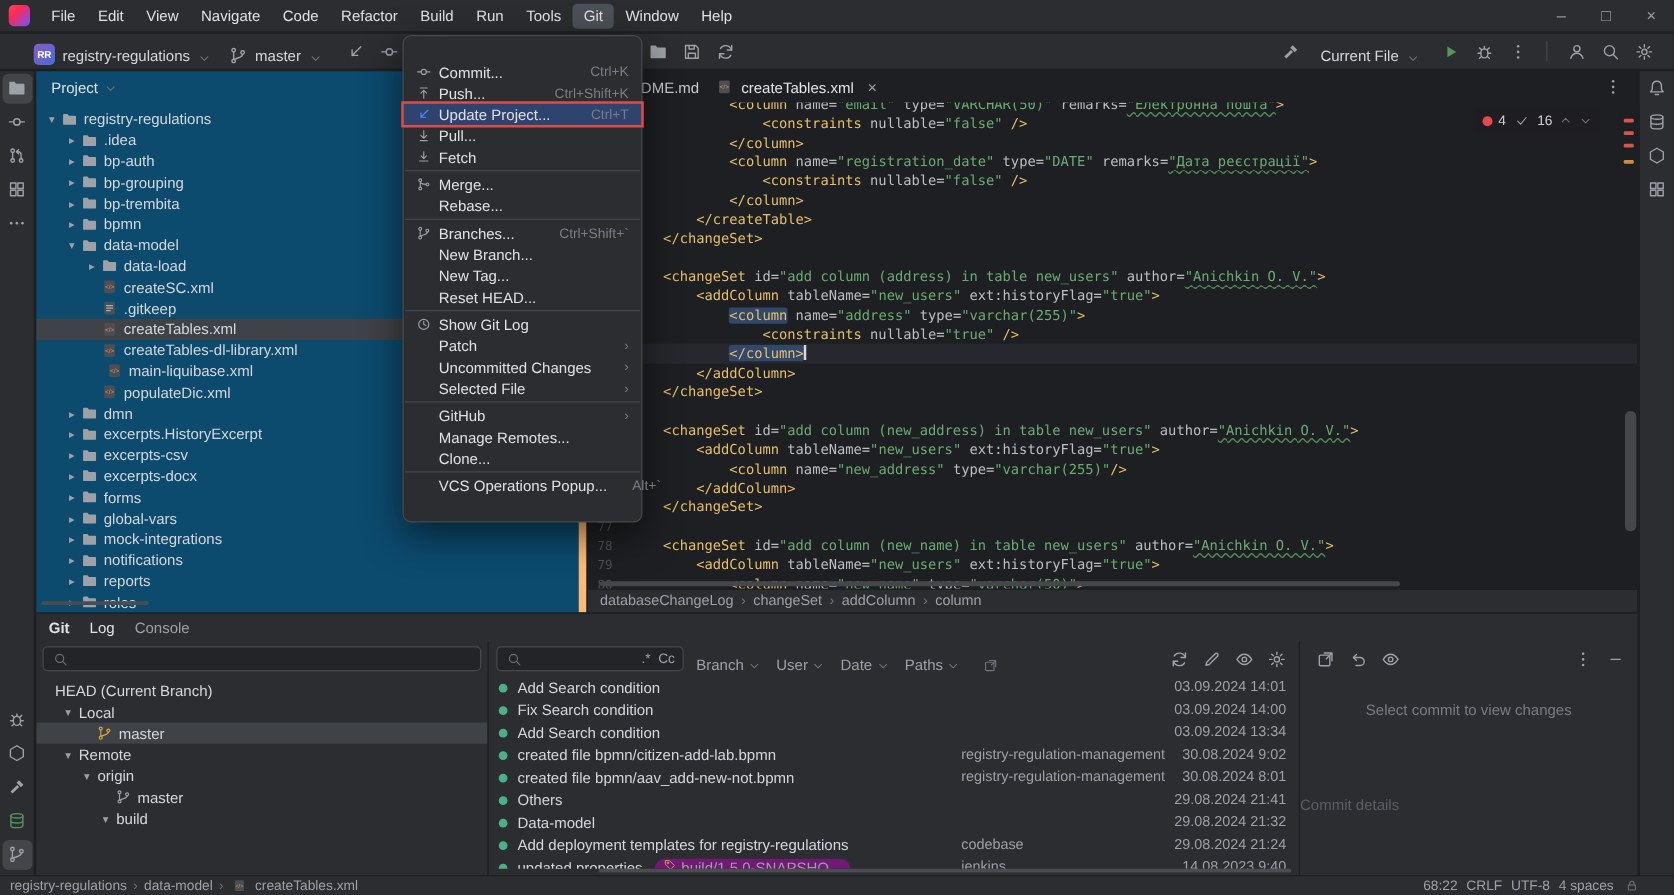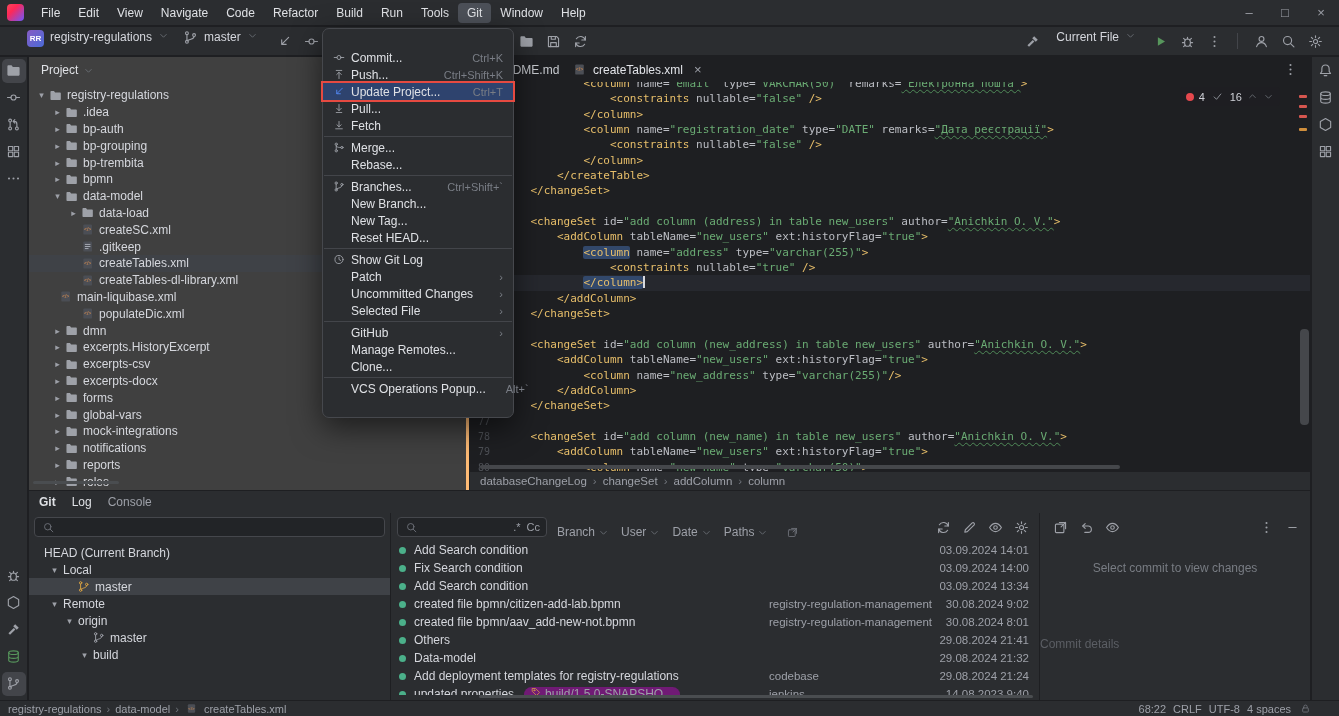--- a/index.html
+++ b/index.html
@@ -10,35 +10,35 @@
   .ic.yellow{color:#d9a343}.ic.blue{color:#548af7}.ic.green{color:#57965c}.ic.dim{color:#6f737a}
   
   #titlebar{position:absolute;left:0;top:0;width:1339px;height:26px;background:#2b2d30;border-bottom:1px solid #1e1f22;display:flex;align-items:center;z-index:5}
   .logo{width:17px;height:17px;border-radius:4px;margin:0 8px 0 7px;background:linear-gradient(135deg,#f9485a 0%,#fe2857 35%,#6b57ff 100%);flex:none}
   .mtitem{padding:3px 9px;border-radius:4px;font-size:12px;color:#dfe1e5;white-space:nowrap}
   .mtitem.open{background:#4c5058}
   #wctrl{margin-left:auto;display:flex;height:100%;align-items:center}
   .wc{width:36px;text-align:center;color:#9da0a8;font-size:13px}
   
   #toolbar{position:absolute;left:0;top:27px;width:1339px;height:29px;background:#2b2d30;border-bottom:1px solid #1e1f22;display:flex;align-items:center;z-index:4}
-  .widget{display:flex;align-items:flex-start;gap:6px;height:22px;padding:0 7px;border-radius:4px;color:#d5d7dd;white-space:nowrap}
+  .widget{display:flex;align-items:flex-end;gap:6px;height:22px;padding:0 7px;border-radius:4px;color:#d5d7dd;white-space:nowrap}
   .avatar{width:17px;height:17px;border-radius:4px;background:linear-gradient(135deg,#865cc4,#4a6bd8);color:#fff;font-size:8px;font-weight:bold;display:flex;align-items:center;justify-content:center}
   .tbtn{width:24px;height:24px;border-radius:4px;display:flex;align-items:center;justify-content:center;flex:none}
   .igroup{display:flex;align-items:center;gap:3px}
   .tb-right{margin-left:auto;display:flex;align-items:center;gap:5px;padding-right:12px}
   .tdivider{width:1px;height:16px;background:#43454a;margin:0 6px}
   
   #leftstrip{position:absolute;left:0;top:57px;width:28px;bottom:16px;background:#2b2d30;border-right:1px solid #1e1f22;display:flex;flex-direction:column;align-items:center;z-index:3}
   #rightstrip{position:absolute;right:0;top:57px;width:28px;bottom:16px;background:#2b2d30;border-left:1px solid #1e1f22;display:flex;flex-direction:column;align-items:center;z-index:3}
   .cell{width:24px;height:24px;margin:1.5px 0;border-radius:5px;display:flex;align-items:center;justify-content:center}
   .cell.active{background:#43454a}
   #lstrip-top,#lstrip-bottom,#rstrip{display:flex;flex-direction:column;align-items:center}
   #lstrip-bottom{margin-top:auto;padding-bottom:3px}
   
-  #project{position:absolute;left:29px;top:57px;width:440px;height:433px;background:#404040;border-right:3px solid #fdba74;overflow:hidden}
+  #project{position:absolute;left:29px;top:57px;width:440px;height:433px;background:#0c4a6e;border-right:6px solid #fdba74;overflow:hidden}
   .phead{height:26px;display:flex;align-items:center;gap:5px;padding:0 12px;color:#dfe1e5}
   #ptree{position:absolute;left:0;right:0;top:30px;bottom:0;overflow:hidden}
   .trow{height:16.8px;display:flex;align-items:center;font-size:12px;color:#d5d7dd;white-space:nowrap}
   .trow.sel{background:#3f4247}
   .trow .chev,.brow .chev{width:13px;color:#9da0a8;font-size:9px;text-align:center;flex:none}
   .trow .ic,.brow .ic{width:17px;flex:none;transform:scale(.85)}
   .tlabel{margin-left:2px}
   .phthumb{position:absolute;left:4px;bottom:6px;width:86px;height:3px;background:#4a4d50;border-radius:2px}
   
   #editor{position:absolute;left:470px;top:57px;right:29px;height:433px;background:#1e1f22;overflow:hidden}
@@ -552,21 +552,21 @@
       <div class="trow" style="padding-left: 38px;">
         <span class="chev"></span>
         <span class="ic">
           <svg width="15" height="15" viewBox="0 0 16 16" fill="none" stroke="currentColor" stroke-width="1.2" stroke-linecap="round" stroke-linejoin="round">
             <rect x="2.6" y="1.6" width="10.8" height="12.8" rx="1.5" fill="#4b4e55" stroke="none"></rect>
             <text x="8" y="10.4" font-size="6.5" fill="#de9152" stroke="none" text-anchor="middle">&lt;/&gt;</text>
           </svg>
         </span>
         <span class="tlabel">createTables-dl-library.xml</span>
       </div>
-      <div class="trow" style="padding-left: 16px;">
+      <div class="trow" style="padding-left: 42px;">
         <span class="chev"></span>
         <span class="ic">
           <svg width="15" height="15" viewBox="0 0 16 16" fill="none" stroke="currentColor" stroke-width="1.2" stroke-linecap="round" stroke-linejoin="round">
             <rect x="2.6" y="1.6" width="10.8" height="12.8" rx="1.5" fill="#4b4e55" stroke="none"></rect>
             <text x="8" y="10.4" font-size="6.5" fill="#de9152" stroke="none" text-anchor="middle">&lt;/&gt;</text>
           </svg>
         </span>
         <span class="tlabel">main-liquibase.xml</span>
       </div>
       <div class="trow" style="padding-left: 38px;">

